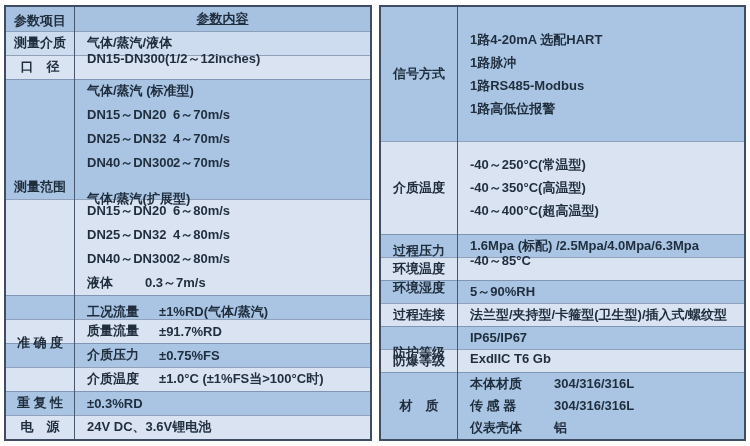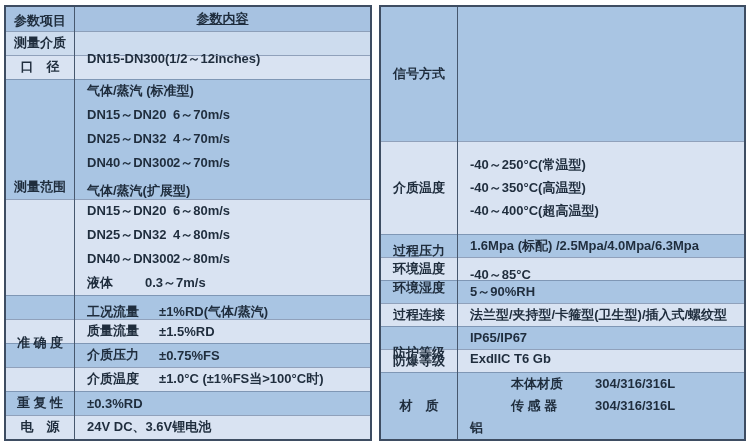--- a/index.html
+++ b/index.html
@@ -36,21 +36,21 @@
   
   .block{position:absolute;right:0;z-index:2;display:flex;flex-direction:column;justify-content:center;}
   #tblR .block{left:77px;}
   .bline{height:23px;display:flex;align-items:center;padding-left:12px;box-sizing:border-box;white-space:nowrap;}
   .block.mat .bline{height:22px;}
 
   
   .w86{width:86px;flex:none;}
   .w58{width:58px;flex:none;}
   .w72{width:72px;flex:none;}
-  .w84{width:84px;flex:none;margin-left:41px;}
+  .w84{width:84px;flex:none;}
 </style>
 </head>
 <body>
 
 <div class="page">
 
   <section class="tbl" id="tblL">
 
     <div class="stripe band-h first" style="top:0;height:24px"></div>
     <div class="stripe band-m" style="top:24px;height:24px"></div>
@@ -70,40 +70,43 @@
     <div class="lbl" style="top:24px;height:24px">测量介质</div>
     <div class="lbl" style="top:48px;height:24px">口　径</div>
     <div class="lbl" style="top:72px;height:216px">测量范围</div>
     <div class="lbl" style="top:288px;height:96px">准 确 度</div>
     <div class="lbl" style="top:384px;height:24px">重 复 性</div>
     <div class="lbl" style="top:408px;height:24px">电　源</div>
 
     <div class="line hdr" style="top:0;height:24px">
       <span>参数内容</span>
     </div>
+    <div class="line" style="top:24px;height:24px">
+      <span>气体/蒸汽/液体</span>
+    </div>
     <div class="line" style="top:40px;height:24px">
       <span>DN15-DN300(1/2～12inches)</span>
     </div>
 
     <div class="line" style="top:72px;height:24px">
       <span>气体/蒸汽 (标准型)</span>
     </div>
     <div class="line" style="top:96px;height:24px">
       <span class="w86">DN15～DN20</span>
       <span>6～70m/s</span>
     </div>
     <div class="line" style="top:120px;height:24px">
       <span class="w86">DN25～DN32</span>
       <span>4～70m/s</span>
     </div>
     <div class="line" style="top:144px;height:24px">
       <span class="w86">DN40～DN300</span>
       <span>2～70m/s</span>
     </div>
-    <div class="line" style="top:172px;height:24px">
+    <div class="line" style="top:180px;height:24px">
       <span>气体/蒸汽(扩展型)</span>
     </div>
     <div class="line" style="top:192px;height:24px">
       <span class="w86">DN15～DN20</span>
       <span>6～80m/s</span>
     </div>
     <div class="line" style="top:216px;height:24px">
       <span class="w86">DN25～DN32</span>
       <span>4～80m/s</span>
     </div>
@@ -115,21 +118,21 @@
       <span class="w58">液体</span>
       <span>0.3～7m/s</span>
     </div>
 
     <div class="line" style="top:288px;height:34px">
       <span class="w72">工况流量</span>
       <span>±1%RD(气体/蒸汽)</span>
     </div>
     <div class="line" style="top:312px;height:24px">
       <span class="w72">质量流量</span>
-      <span>±1.5%RD</span>
+      <span>±91.7%RD</span>
     </div>
     <div class="line" style="top:336px;height:24px">
       <span class="w72">介质压力</span>
       <span>±0.75%FS</span>
     </div>
     <div class="line" style="top:360px;height:24px">
       <span class="w72">介质温度</span>
       <span>±1.0°C (±1%FS当&gt;100°C时)</span>
     </div>
 
@@ -158,37 +161,51 @@
     <div class="lbl" style="top:0;height:134px">信号方式</div>
     <div class="lbl" style="top:134px;height:93px">介质温度</div>
     <div class="lbl" style="top:227px;height:34px">过程压力</div>
     <div class="lbl" style="top:250px;height:23px">环境温度</div>
     <div class="lbl" style="top:273px;height:16px">环境湿度</div>
     <div class="lbl" style="top:296px;height:23px">过程连接</div>
     <div class="lbl" style="top:328px;height:35px">防护等级</div>
     <div class="lbl" style="top:342px;height:23px">防爆等级</div>
     <div class="lbl" style="top:365px;height:67px">材　质</div>
 
+    <div class="block" style="top:0;height:134px">
+      <div class="bline">
+          <span>1路4-20mA 选配HART</span>
+        </div>
+      <div class="bline">
+          <span>1路脉冲</span>
+        </div>
+      <div class="bline">
+          <span>1路RS485-Modbus</span>
+        </div>
+      <div class="bline">
+          <span>1路高低位报警</span>
+        </div>
+    </div>
 
     <div class="block" style="top:134px;height:93px">
       <div class="bline">
           <span>-40～250°C(常温型)</span>
         </div>
       <div class="bline">
           <span>-40～350°C(高温型)</span>
         </div>
       <div class="bline">
           <span>-40～400°C(超高温型)</span>
         </div>
     </div>
 
     <div class="line" style="top:227px;height:23px">
       <span>1.6Mpa (标配) /2.5Mpa/4.0Mpa/6.3Mpa</span>
     </div>
-    <div class="line" style="top:256px;height:23px">
+    <div class="line" style="top:242px;height:23px">
       <span>-40～85°C</span>
     </div>
     <div class="line" style="top:273px;height:23px">
       <span>5～90%RH</span>
     </div>
     <div class="line" style="top:296px;height:23px">
       <span>法兰型/夹持型/卡箍型(卫生型)/插入式/螺纹型</span>
     </div>
     <div class="line" style="top:319px;height:23px">
       <span>IP65/IP67</span>
@@ -200,18 +217,19 @@
     <div class="block mat" style="top:365px;height:67px">
       <div class="bline">
         <span class="w84">本体材质</span>
         <span>304/316/316L</span>
       </div>
       <div class="bline">
         <span class="w84">传 感 器</span>
         <span>304/316/316L</span>
       </div>
       <div class="bline">
+        <span class="w84">仪表壳体</span>
         <span>铝</span>
       </div>
     </div>
   </section>
 
 </div>
 
 </body></html>

